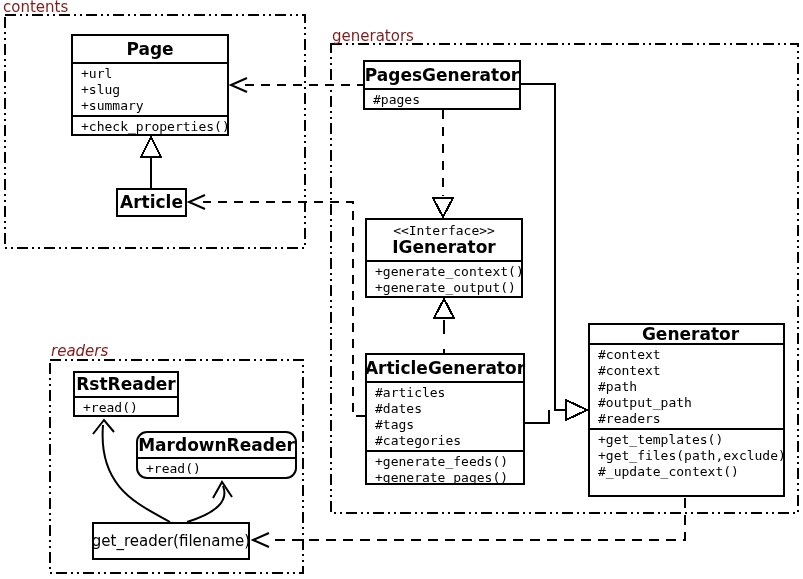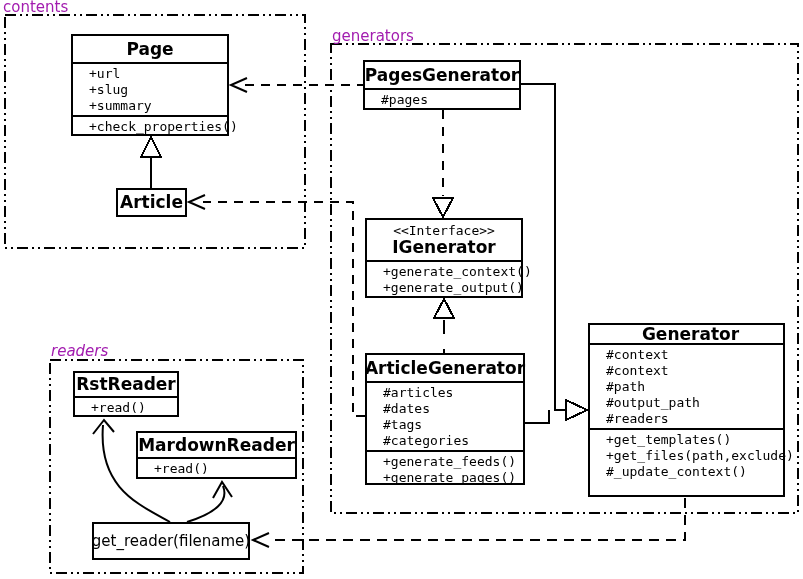--- a/index.html
+++ b/index.html
@@ -1,24 +1,24 @@
 <!DOCTYPE html>
 <html><head>
 <meta charset="utf-8">
 <style>
   html,body{margin:0;padding:0;background:#fff;}
   #canvas{position:relative;width:803px;height:579px;background:#fff;overflow:hidden;
           font-family:"DejaVu Sans","Liberation Sans",sans-serif;color:#000;}
   #connector-layer{position:absolute;left:0;top:0;z-index:1;}
-  .pkg-label{position:absolute;z-index:3;font-size:15px;line-height:15px;color:#a21caf;}
+  .pkg-label{position:absolute;z-index:3;font-size:15px;line-height:15px;color:#7f1d1d;}
   .uml-class{position:absolute;z-index:2;background:#fff;border:2px solid #000;box-sizing:border-box;}
   .cls-title{display:flex;flex-direction:column;align-items:center;justify-content:center;
              font-weight:bold;font-size:17px;line-height:19px;}
   .stereotype{font-weight:normal;font-family:"DejaVu Sans Mono","Liberation Mono",monospace;font-size:13px;line-height:15px;}
-  .compartment{border-top:2px solid #000;padding:2px 3px 1px 16px;}
+  .compartment{border-top:2px solid #000;padding:2px 3px 1px 8px;}
   .member{font-family:"DejaVu Sans Mono","Liberation Mono",monospace;font-size:13px;line-height:16px;white-space:pre;}
   .simple-node{position:absolute;z-index:2;background:#fff;border:2px solid #000;box-sizing:border-box;
                display:flex;align-items:center;justify-content:center;font-size:15px;}
   svg *{shape-rendering:crispEdges;}
   svg path, svg line, svg polyline{shape-rendering:auto;}
 </style>
 </head>
 <body>
 
 <div id="canvas">
@@ -126,21 +126,21 @@
     </div>
   </div>
 
   <div class="uml-class" style="left:73px;top:371px;width:106px;height:46px;">
     <div class="cls-title" style="height:23px;">RstReader</div>
     <div class="compartment">
       <div class="member">+read()</div>
     </div>
   </div>
 
-  <div class="uml-class" style="left:136px;top:431px;width:161px;height:48px;">
+  <div class="uml-class" style="left:136px;top:431px;width:161px;height:48px;border-radius:11px;">
     <div class="cls-title" style="height:24px;">MardownReader</div>
     <div class="compartment">
       <div class="member">+read()</div>
     </div>
   </div>
 
   <div class="simple-node" style="left:92px;top:522px;width:158px;height:38px;">
     <span>get_reader(filename)</span>
   </div>
 

